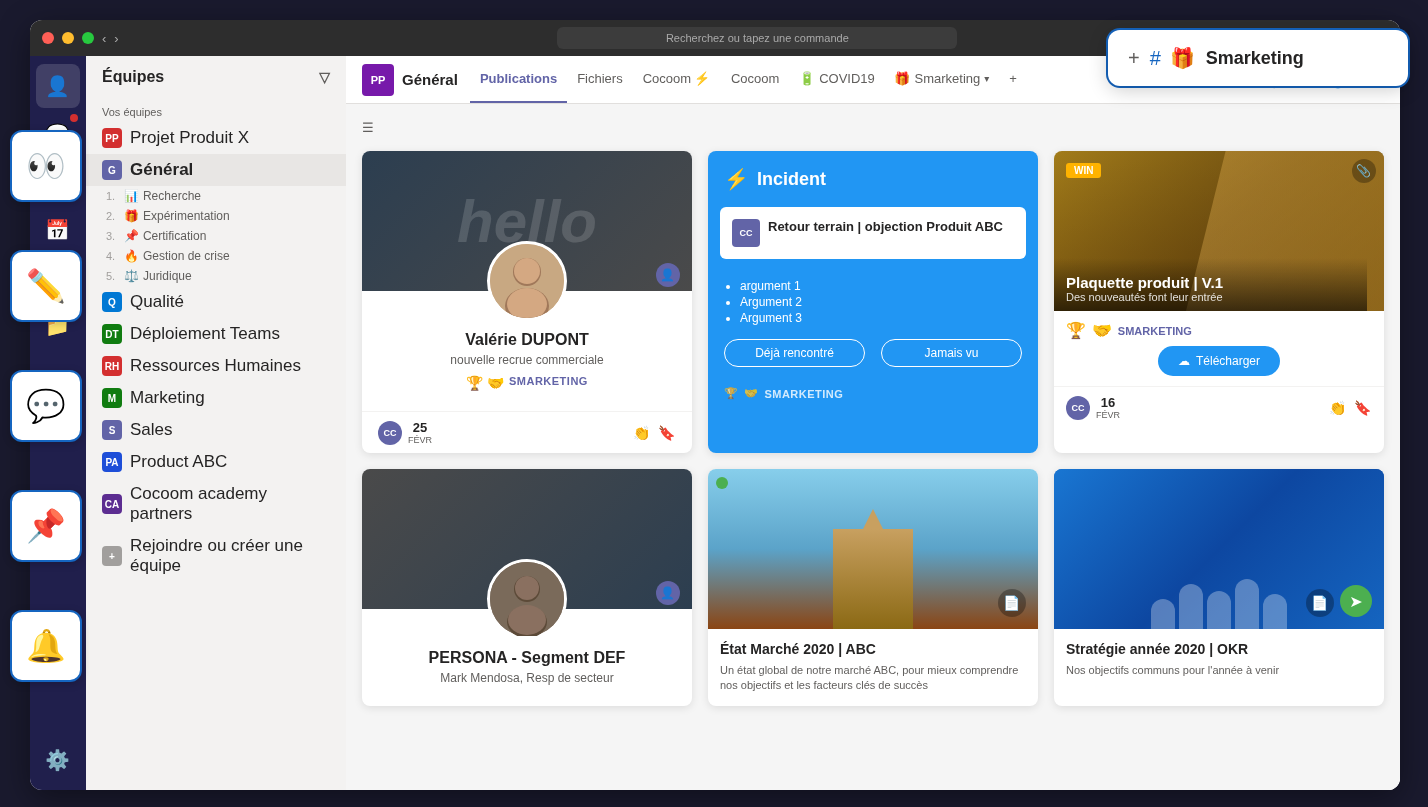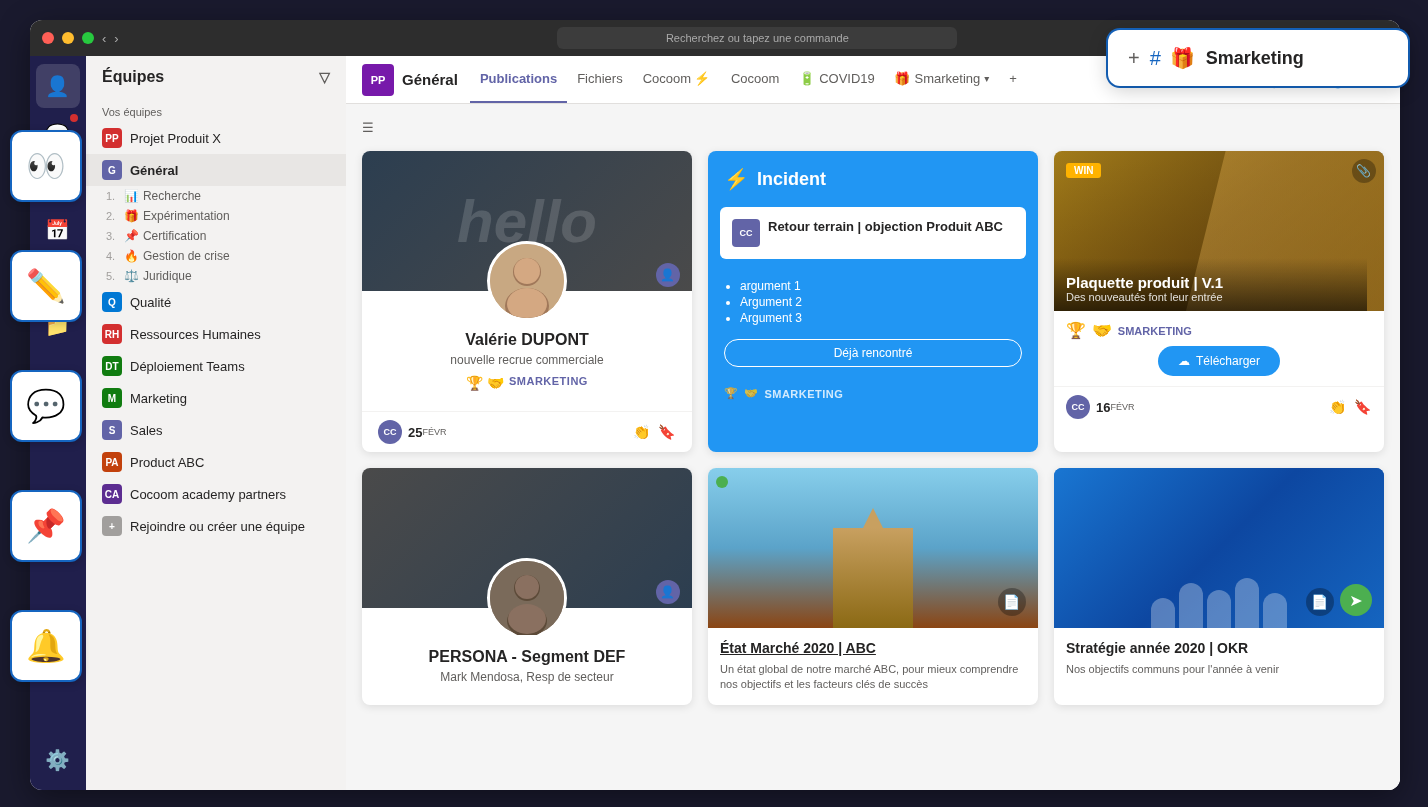--- a/index.html
+++ b/index.html
@@ -124,21 +124,21 @@
     .sidebar-team-item.active { background: #e8e6e4; font-weight: 600; }
     .team-avatar {
       width: 20px; height: 20px;
       border-radius: 4px;
       flex-shrink: 0;
       display: flex; align-items: center; justify-content: center;
       font-size: 10px;
       color: #fff;
       font-weight: 700;
     }
-    .team-name { font-size: 13px; color: #252424; flex: 1; }
+    .team-name { font-size: 17px; color: #252424; flex: 1; }
     .team-more { color: #605e5c; font-size: 14px; opacity: 0; }
     .channel-list { padding-left: 12px; }
     .channel-item {
       display: flex;
       align-items: center;
       padding: 3px 8px;
       font-size: 12px;
       color: #605e5c;
       cursor: pointer;
       gap: 4px;
@@ -342,21 +342,21 @@
       width: 24px; height: 24px;
       border-radius: 50%;
       background: #6264a7;
       display: flex; align-items: center; justify-content: center;
       font-size: 9px;
       color: #fff;
       font-weight: 700;
     }
     .card-date {
       display: flex;
-      flex-direction: row;
+      flex-direction: column;
       align-items: center;
       font-weight: 700;
       font-size: 13px;
       color: #252424;
     }
     .card-date-month {
       font-size: 9px;
       font-weight: 400;
       color: #605e5c;
       text-transform: uppercase;
@@ -645,21 +645,20 @@
       border-radius: 50%;
     }
     .card-market-body {
       padding: 12px;
     }
     .card-market-title {
       font-size: 14px;
       font-weight: 700;
       color: #252424;
       margin-bottom: 6px;
-      text-decoration: underline;
     }
     .card-market-desc {
       font-size: 11px;
       color: #605e5c;
       line-height: 1.4;
     }
 
     
     .card-strategy {
       display: flex;
@@ -877,46 +876,46 @@
         </div>
       </div>
 
       <div class="sidebar-team-item">
         <div class="team-avatar" style="background:#0078d4;">Q</div>
         <span class="team-name">Qualité</span>
         <span class="team-more">···</span>
       </div>
 
       <div class="sidebar-team-item">
+        <div class="team-avatar" style="background:#107c10;">DT</div>
+        <span class="team-name">Déploiement Teams</span>
+        <span class="team-more">···</span>
+      </div>
+
+      <div class="sidebar-team-item">
         <div class="team-avatar" style="background:#d32f2f;">RH</div>
         <span class="team-name">Ressources Humaines</span>
-        <span class="team-more">···</span>
-      </div>
-
-      <div class="sidebar-team-item">
-        <div class="team-avatar" style="background:#107c10;">DT</div>
-        <span class="team-name">Déploiement Teams</span>
         <span class="team-more">···</span>
       </div>
 
       <div class="sidebar-team-item">
         <div class="team-avatar" style="background:#107c10;">M</div>
         <span class="team-name">Marketing</span>
         <span class="team-more">···</span>
       </div>
 
 
       <div class="sidebar-team-item">
         <div class="team-avatar" style="background:#6264a7;">S</div>
         <span class="team-name">Sales</span>
         <span class="team-more">···</span>
       </div>
 
       <div class="sidebar-team-item">
-        <div class="team-avatar" style="background:#c2410c;">PA</div>
+        <div class="team-avatar" style="background:#1d4ed8;">PA</div>
         <span class="team-name">Product ABC</span>
         <span class="team-more">···</span>
       </div>
 
       <div class="sidebar-team-item">
         <div class="team-avatar" style="background:#5c2d91;">CA</div>
         <span class="team-name">Cocoom academy partners</span>
         <span class="team-more">···</span>
       </div>
 
@@ -1023,20 +1022,21 @@
             </div>
             <div class="card-incident-args">
               <ul>
                 <li><span>argument 1</span></li>
                 <li><span>Argument 2</span></li>
                 <li><span>Argument 3</span></li>
               </ul>
             </div>
             <div class="card-incident-buttons">
               <button class="incident-btn">Déjà rencontré</button>
+              <button class="incident-btn">Jamais vu</button>
             </div>
             <div class="card-incident-footer">
               <span>🏆</span>
               <span>🤝</span>
               <span>SMARKETING</span>
             </div>
           </div>
 
           <div class="card card-product">
             <div class="card-product-image">

